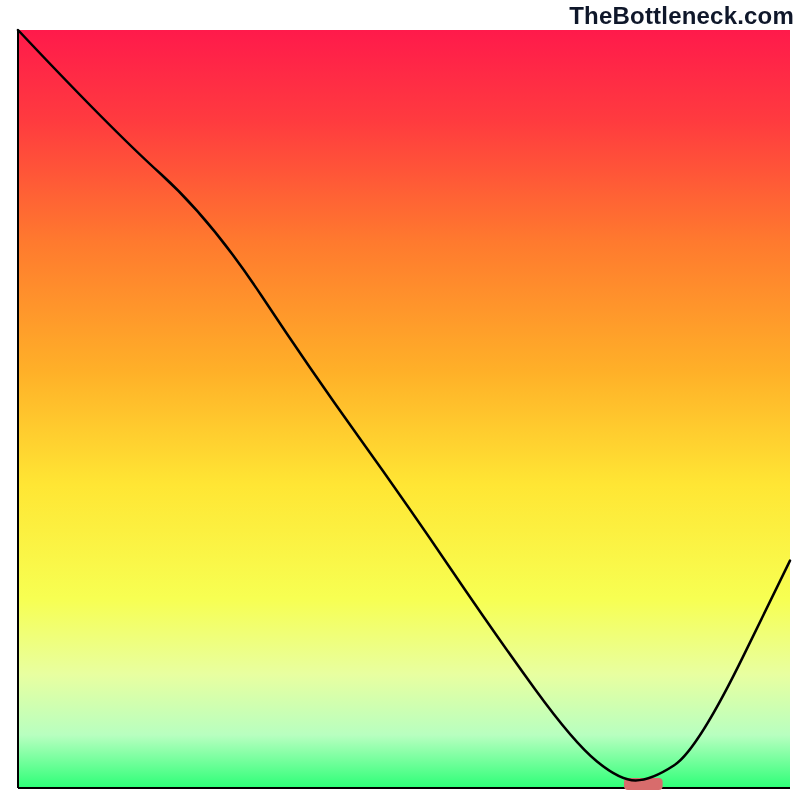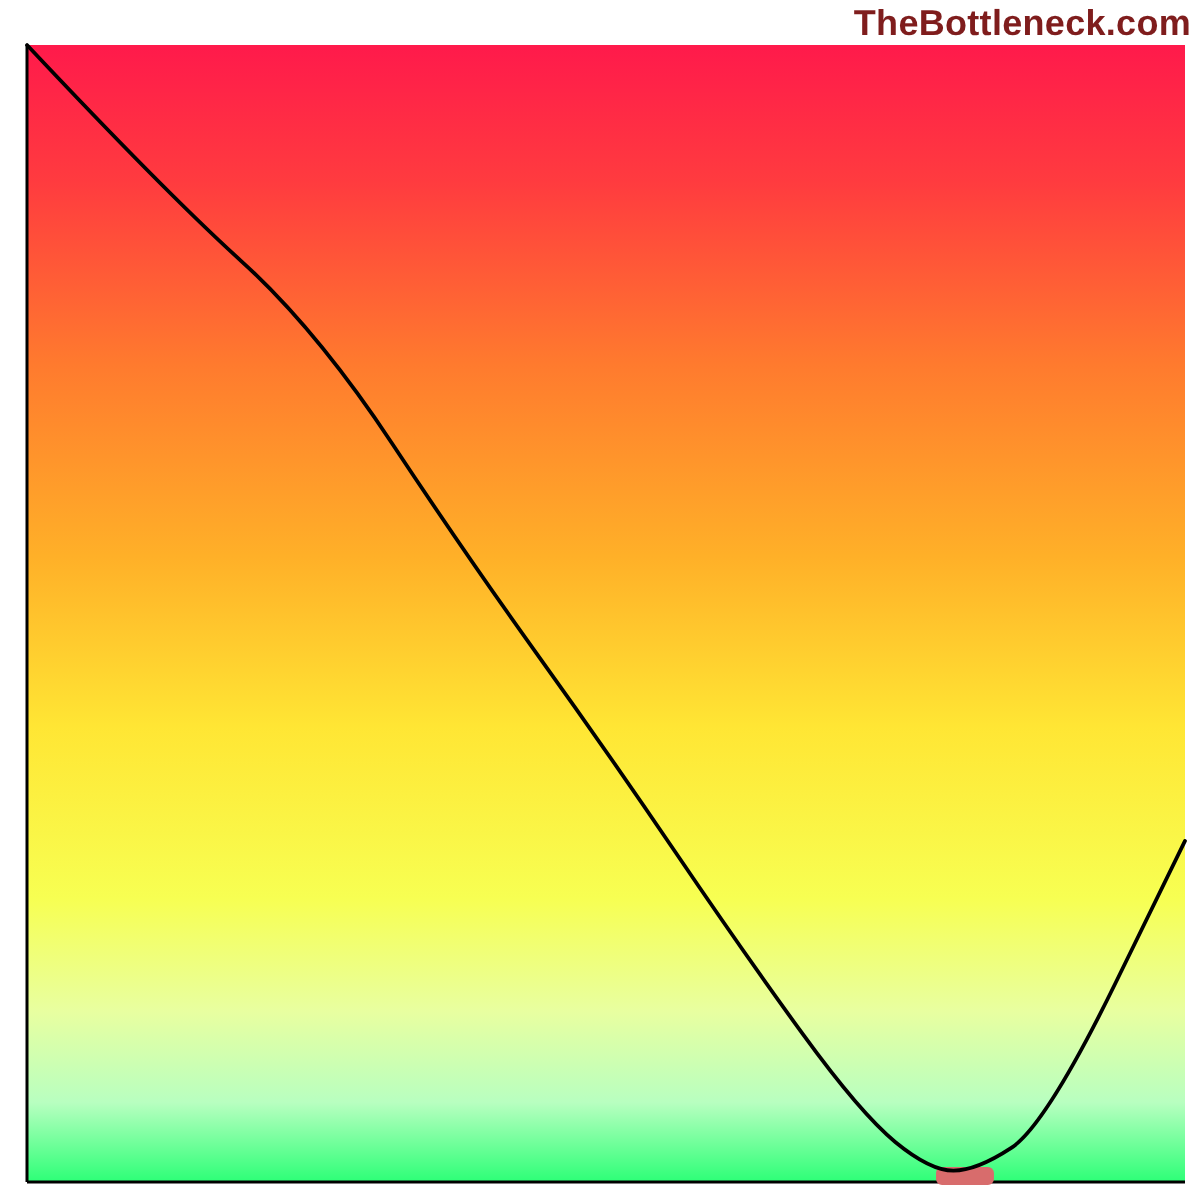--- a/index.html
+++ b/index.html
@@ -16,21 +16,21 @@
     width: 800px;
     height: 800px;
     background: #ffffff;
   }
   .watermark {
     position: absolute;
     top: 2px;
     right: 6px;
     font-size: 24px;
     font-weight: 600;
-    color: #7f1d1d;
+    color: #0f172a;
     letter-spacing: 0.2px;
     z-index: 10;
   }
   svg {
     display: block;
   }
 </style>
 </head>
 <body>
 

